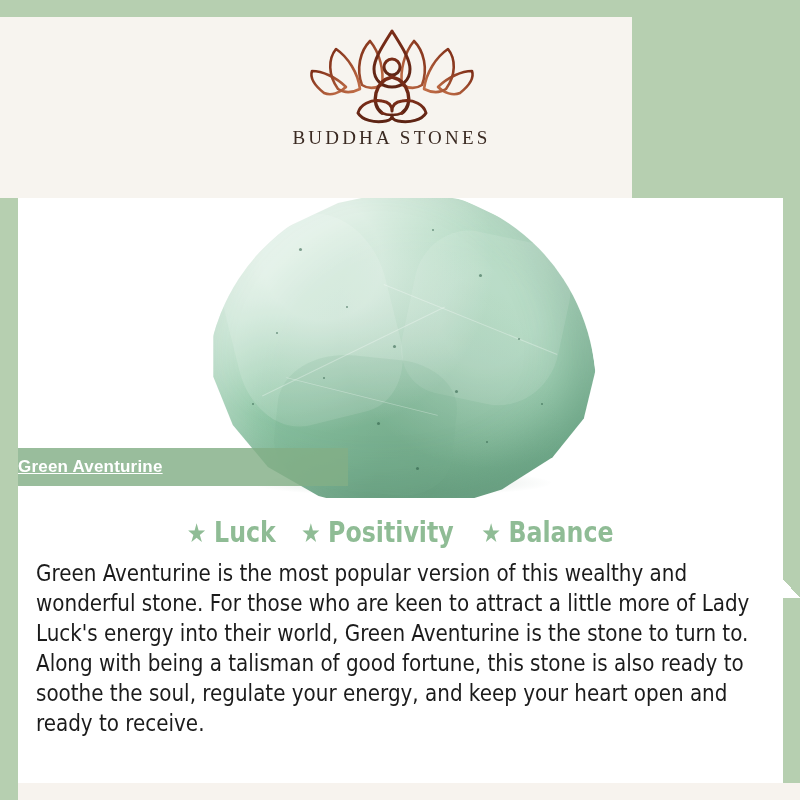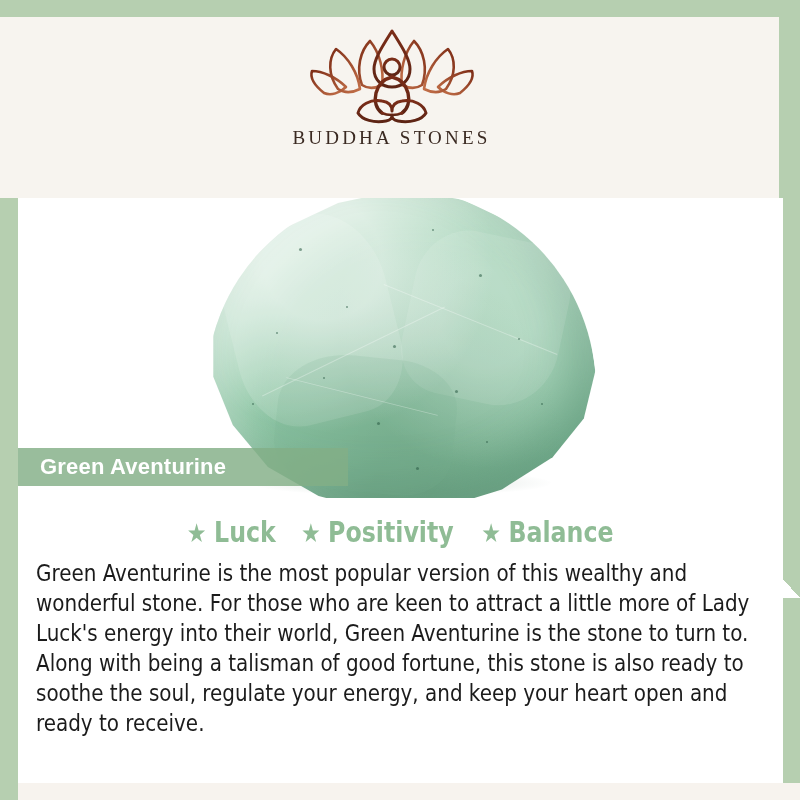--- a/index.html
+++ b/index.html
@@ -33,21 +33,21 @@
     position:absolute;left:0;bottom:0;width:800px;height:17px;
     background:#b6cfb0;
   }
   .cream-bottom{
     position:absolute;left:18px;bottom:0;width:782px;height:17px;
     background:#f7f3ee;
   }
 
   
   .header{
-    position:absolute;left:0;top:17px;width:779px;height:181px;
+    position:absolute;left:0;top:17px;width:632px;height:181px;
     background:#f7f4ef;
   }
 
   .logo-wrap{
     position:absolute;left:0;top:10px;width:783px;
     display:flex;flex-direction:column;align-items:center;
   }
   .logo-mark{width:176px;height:98px;display:block;}
   .logo-word{
     margin-top:2px;
@@ -119,22 +119,21 @@
     background:radial-gradient(ellipse at center, rgba(120,150,130,.30) 0%, rgba(255,255,255,0) 72%);
   }
 
   
   .nameplate{
     position:absolute;left:0;top:250px;width:330px;height:38px;
     background:rgba(130,174,134,.82);
     display:flex;align-items:center;
   }
   .nameplate span{
-    margin-left:22px;
-    color:#ffffff;font-weight:bold;font-size:22px;letter-spacing:.2px;
+    color:#ffffff;font-weight:bold;font-size:17px;letter-spacing:.2px;text-decoration:underline;
   }
 
   
   .body-panel{
     position:absolute;left:18px;top:498px;width:765px;height:285px;
     background:#ffffff;
   }
   .bullets{
     position:absolute;left:0;top:18px;width:765px;
     display:flex;align-items:center;justify-content:center;gap:18px;

